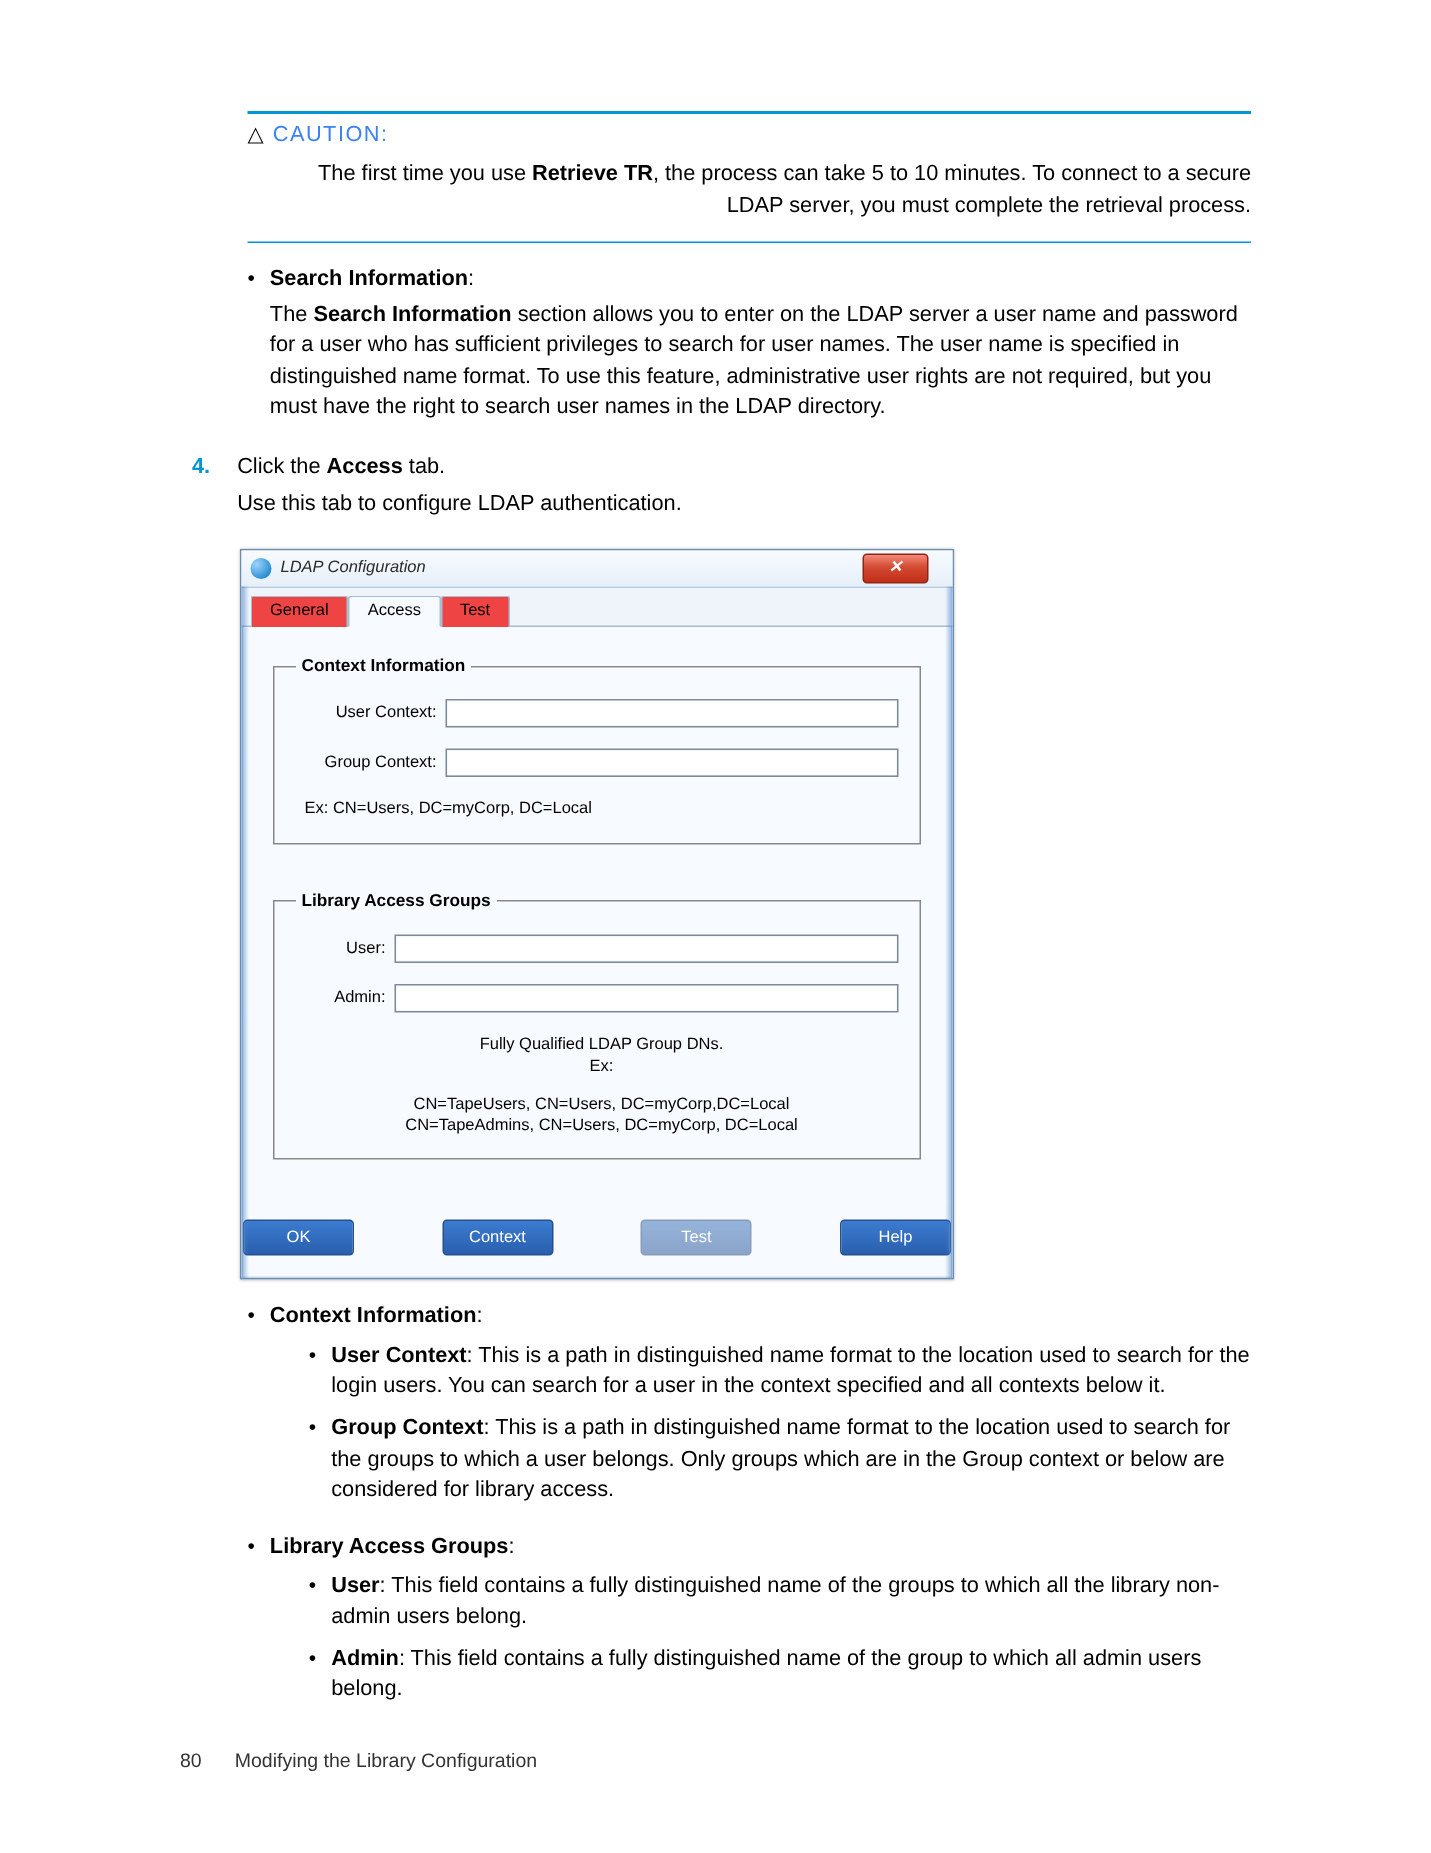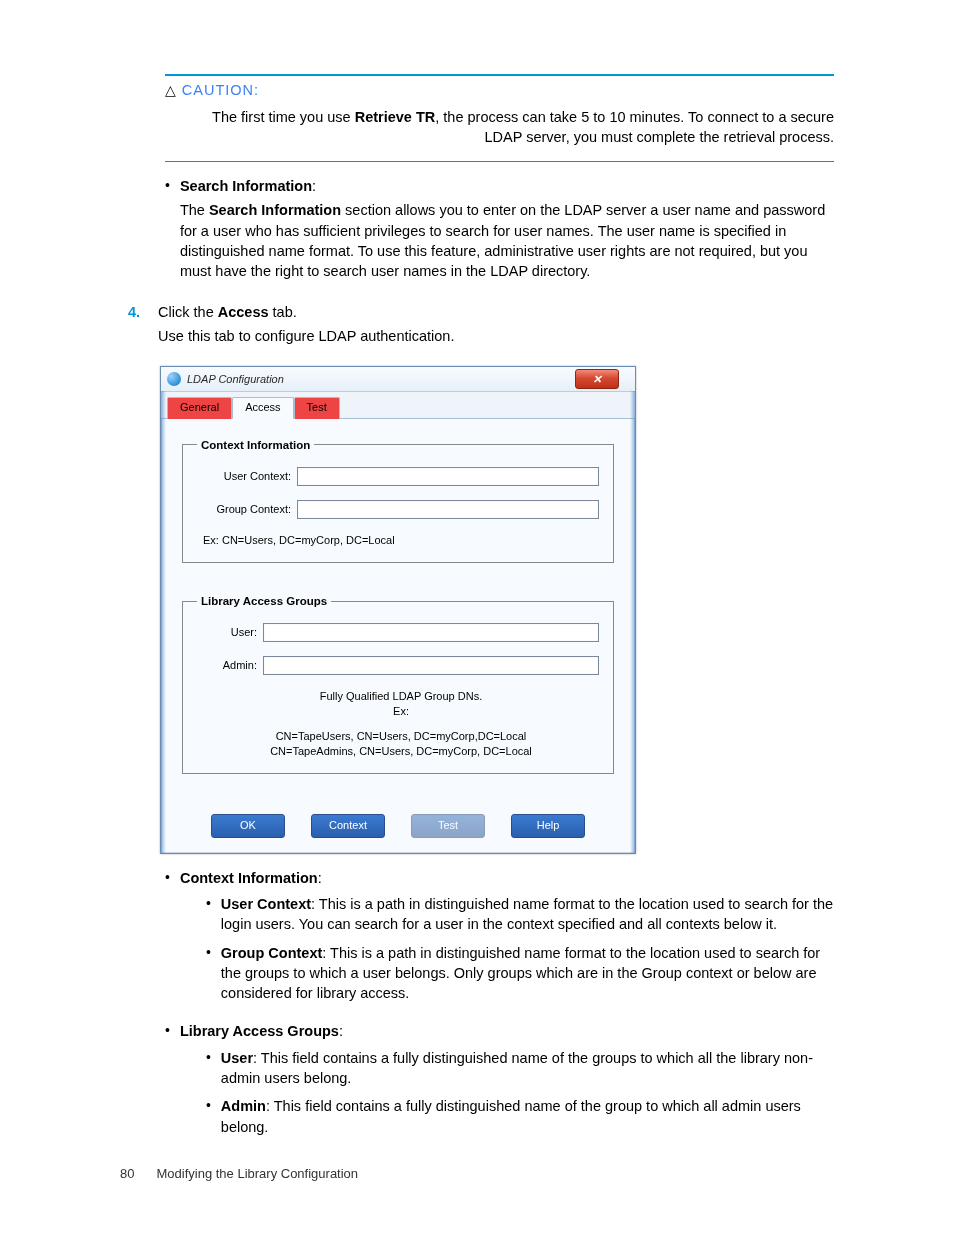--- a/index.html
+++ b/index.html
@@ -45,21 +45,21 @@
   .tab { padding:2px 12px; border:1px solid #a7bdd4; border-bottom:none; background:#ef4444; position:relative; top:1px; border-top-left-radius:2px; border-top-right-radius:2px;}
   .tab.active { background:#f7fbff; border-bottom:1px solid #f7fbff;}
   .dialog-body { background:#f7fbff; padding:18px 20px 18px 20px; border-left:1px solid #c8d6e5; border-right:1px solid #c8d6e5;}
   fieldset { border:1px solid #888; padding:14px 14px 14px 14px; margin:0 0 30px 0;}
   legend { padding:0 4px; font-weight:bold; font-size:11.5px; color:#000;}
   .field { display:flex; align-items:center; gap:6px; margin-bottom:14px;}
   .fld-label { width:94px; text-align:right; font-size:11px;}
   .fld-input { flex:1; height:17px; border:1px solid #7a8a9a; background:#fff; box-shadow: inset 0 0 1px rgba(0,0,0,0.2);}
   .hint { font-size:11px; margin-left:6px; }
   .hint2 { font-size:11px; margin-left:6px; line-height:1.35;text-align:center;}
-  .btnbar { background:#f7fbff; padding:12px 0 14px 0; display:flex; justify-content:center; gap:26px; border-top:0; border-left:1px solid #c8d6e5; border-right:1px solid #c8d6e5; border-bottom:1px solid #c8d6e5;}
+  .btnbar { background:#f7fbff; padding:12px 0 14px 0; display:flex; justify-content:space-between; gap:26px; border-top:0; border-left:1px solid #c8d6e5; border-right:1px solid #c8d6e5; border-bottom:1px solid #c8d6e5;}
   .dbtn { background: linear-gradient(to bottom,#3b7bd0,#2a5fae); color:#fff; border:1px solid #284f8b; width:72px; height:22px; display:flex;align-items:center;justify-content:center; font-size:11px; border-radius:3px;}
   .dbtn.disabled { opacity:0.55; filter:grayscale(20%);}
   .leftglow { position:absolute; left:0; top:24px; bottom:0; width:5px; background: linear-gradient(to right, rgba(70,130,200,0.6), transparent);}
   .rightglow { position:absolute; right:0; top:24px; bottom:0; width:5px; background: linear-gradient(to left, rgba(70,130,200,0.6), transparent);}
 
   .sub-bullets { margin-top:14px; margin-left:45px;}
   .sub-bullets .bullet { margin-bottom:6px;}
   .sub2 { margin-left: 26px; margin-top:6px;}
   .sub2 .bullet { margin-bottom:8px;}
   .mutedbullet { font-size:14px;}

